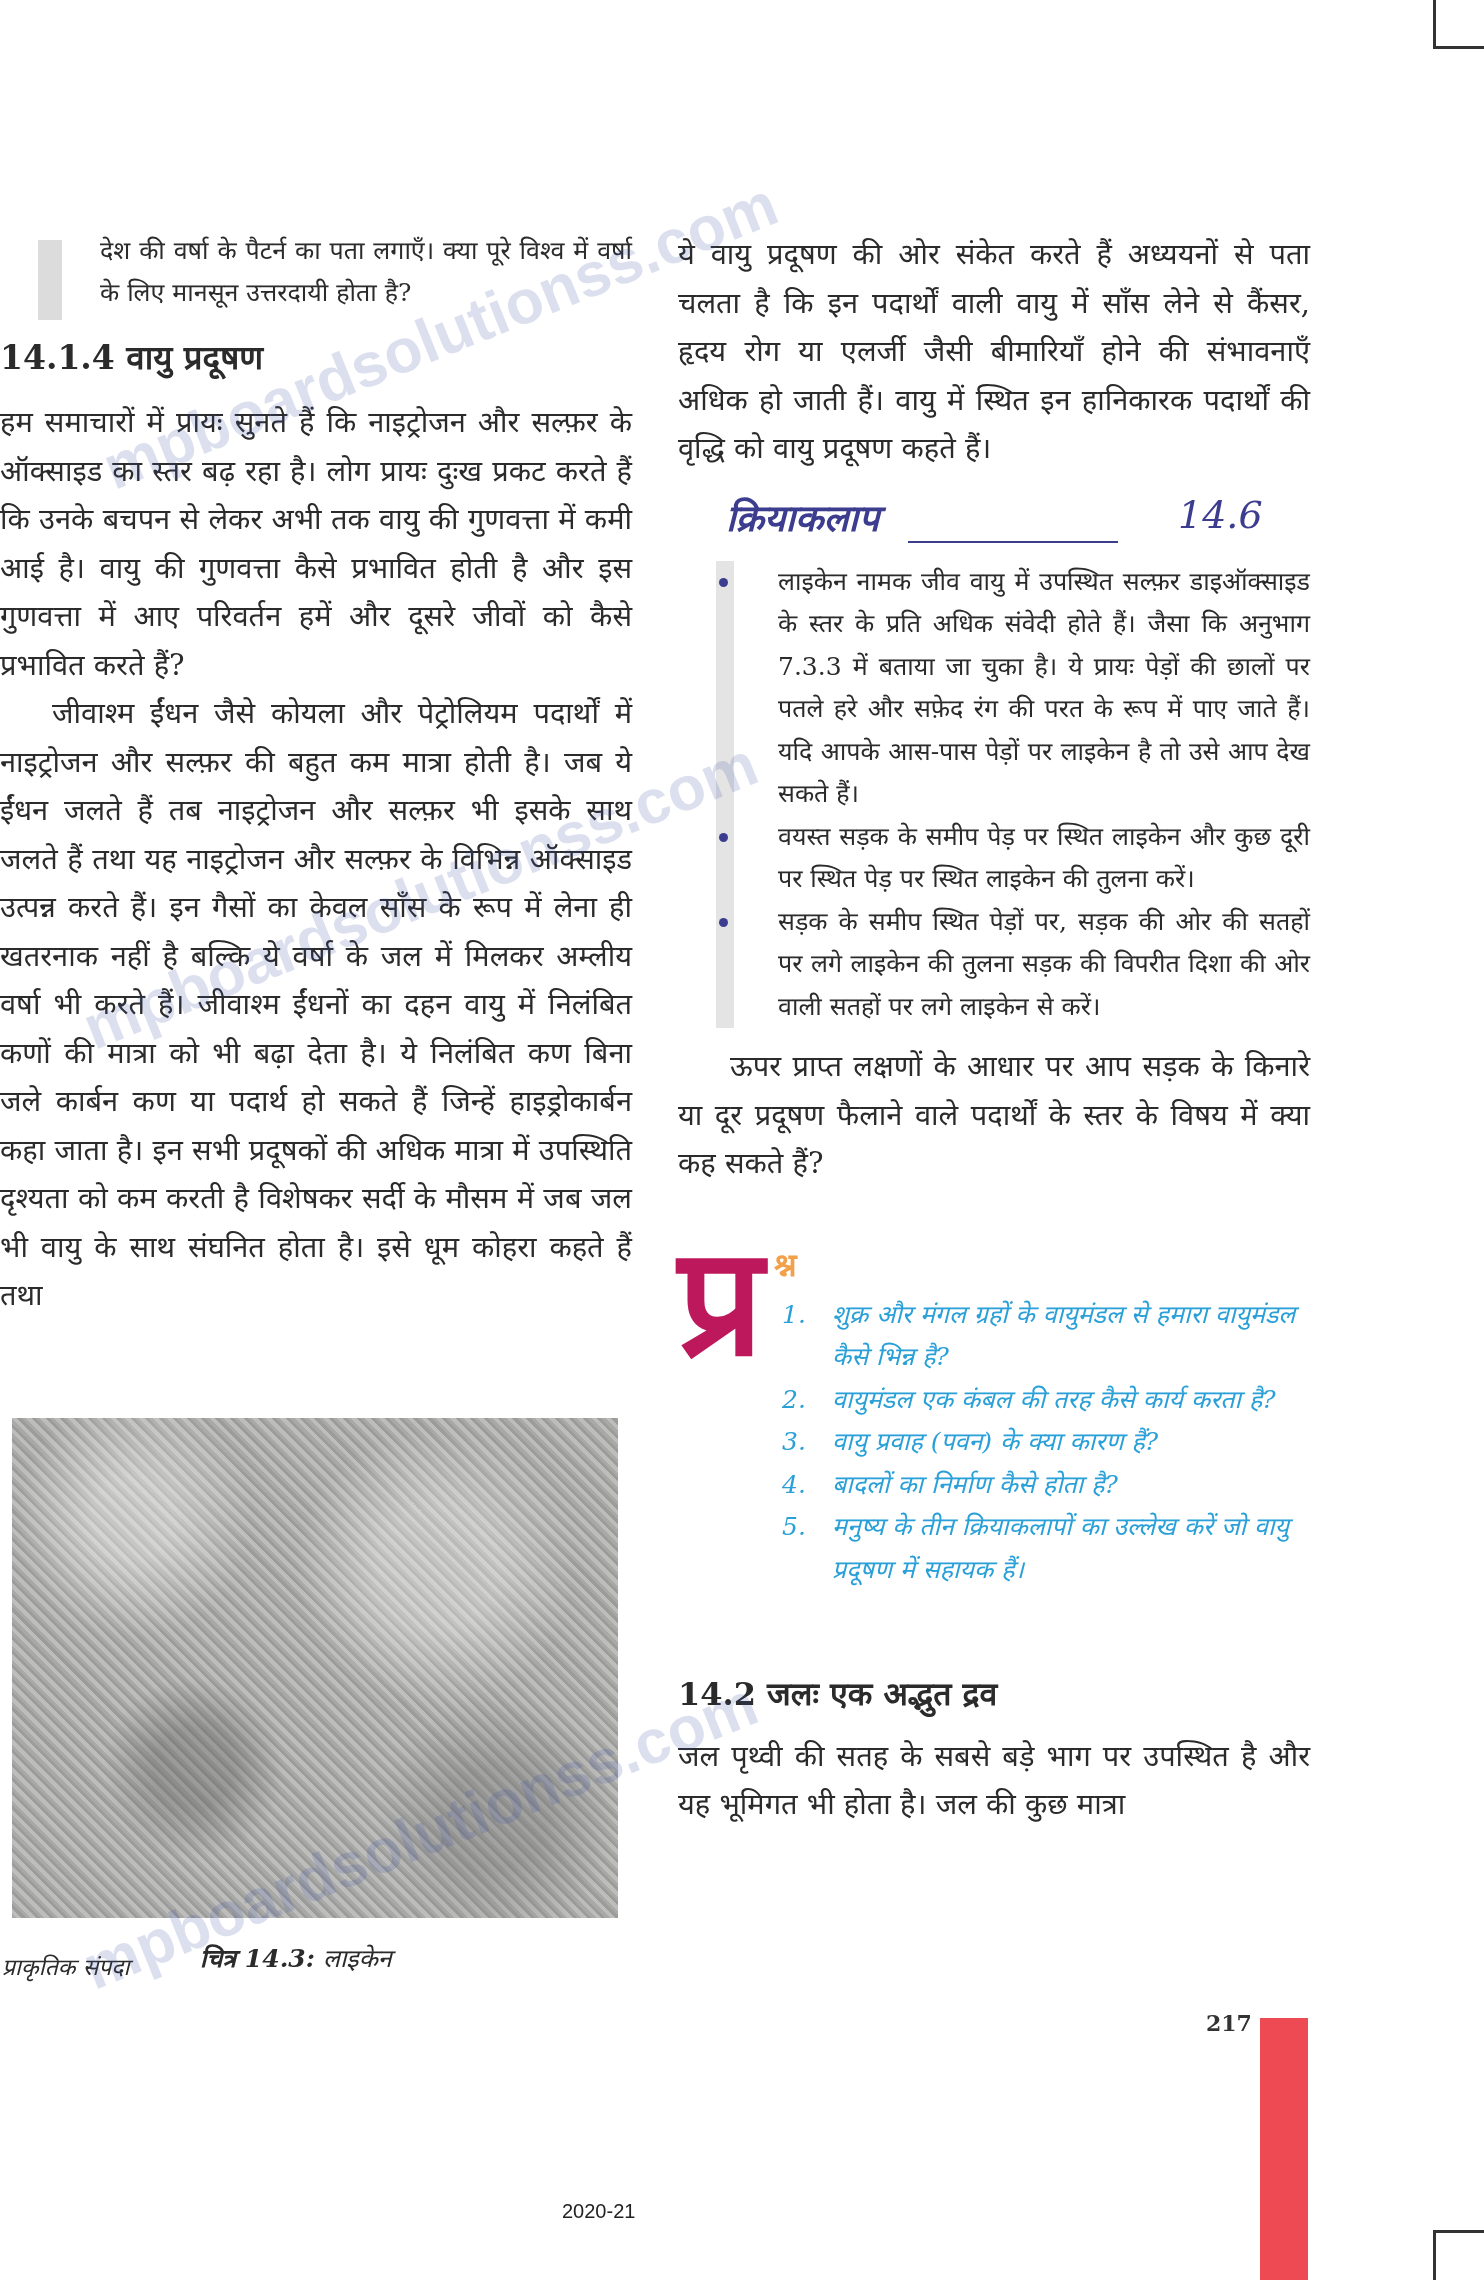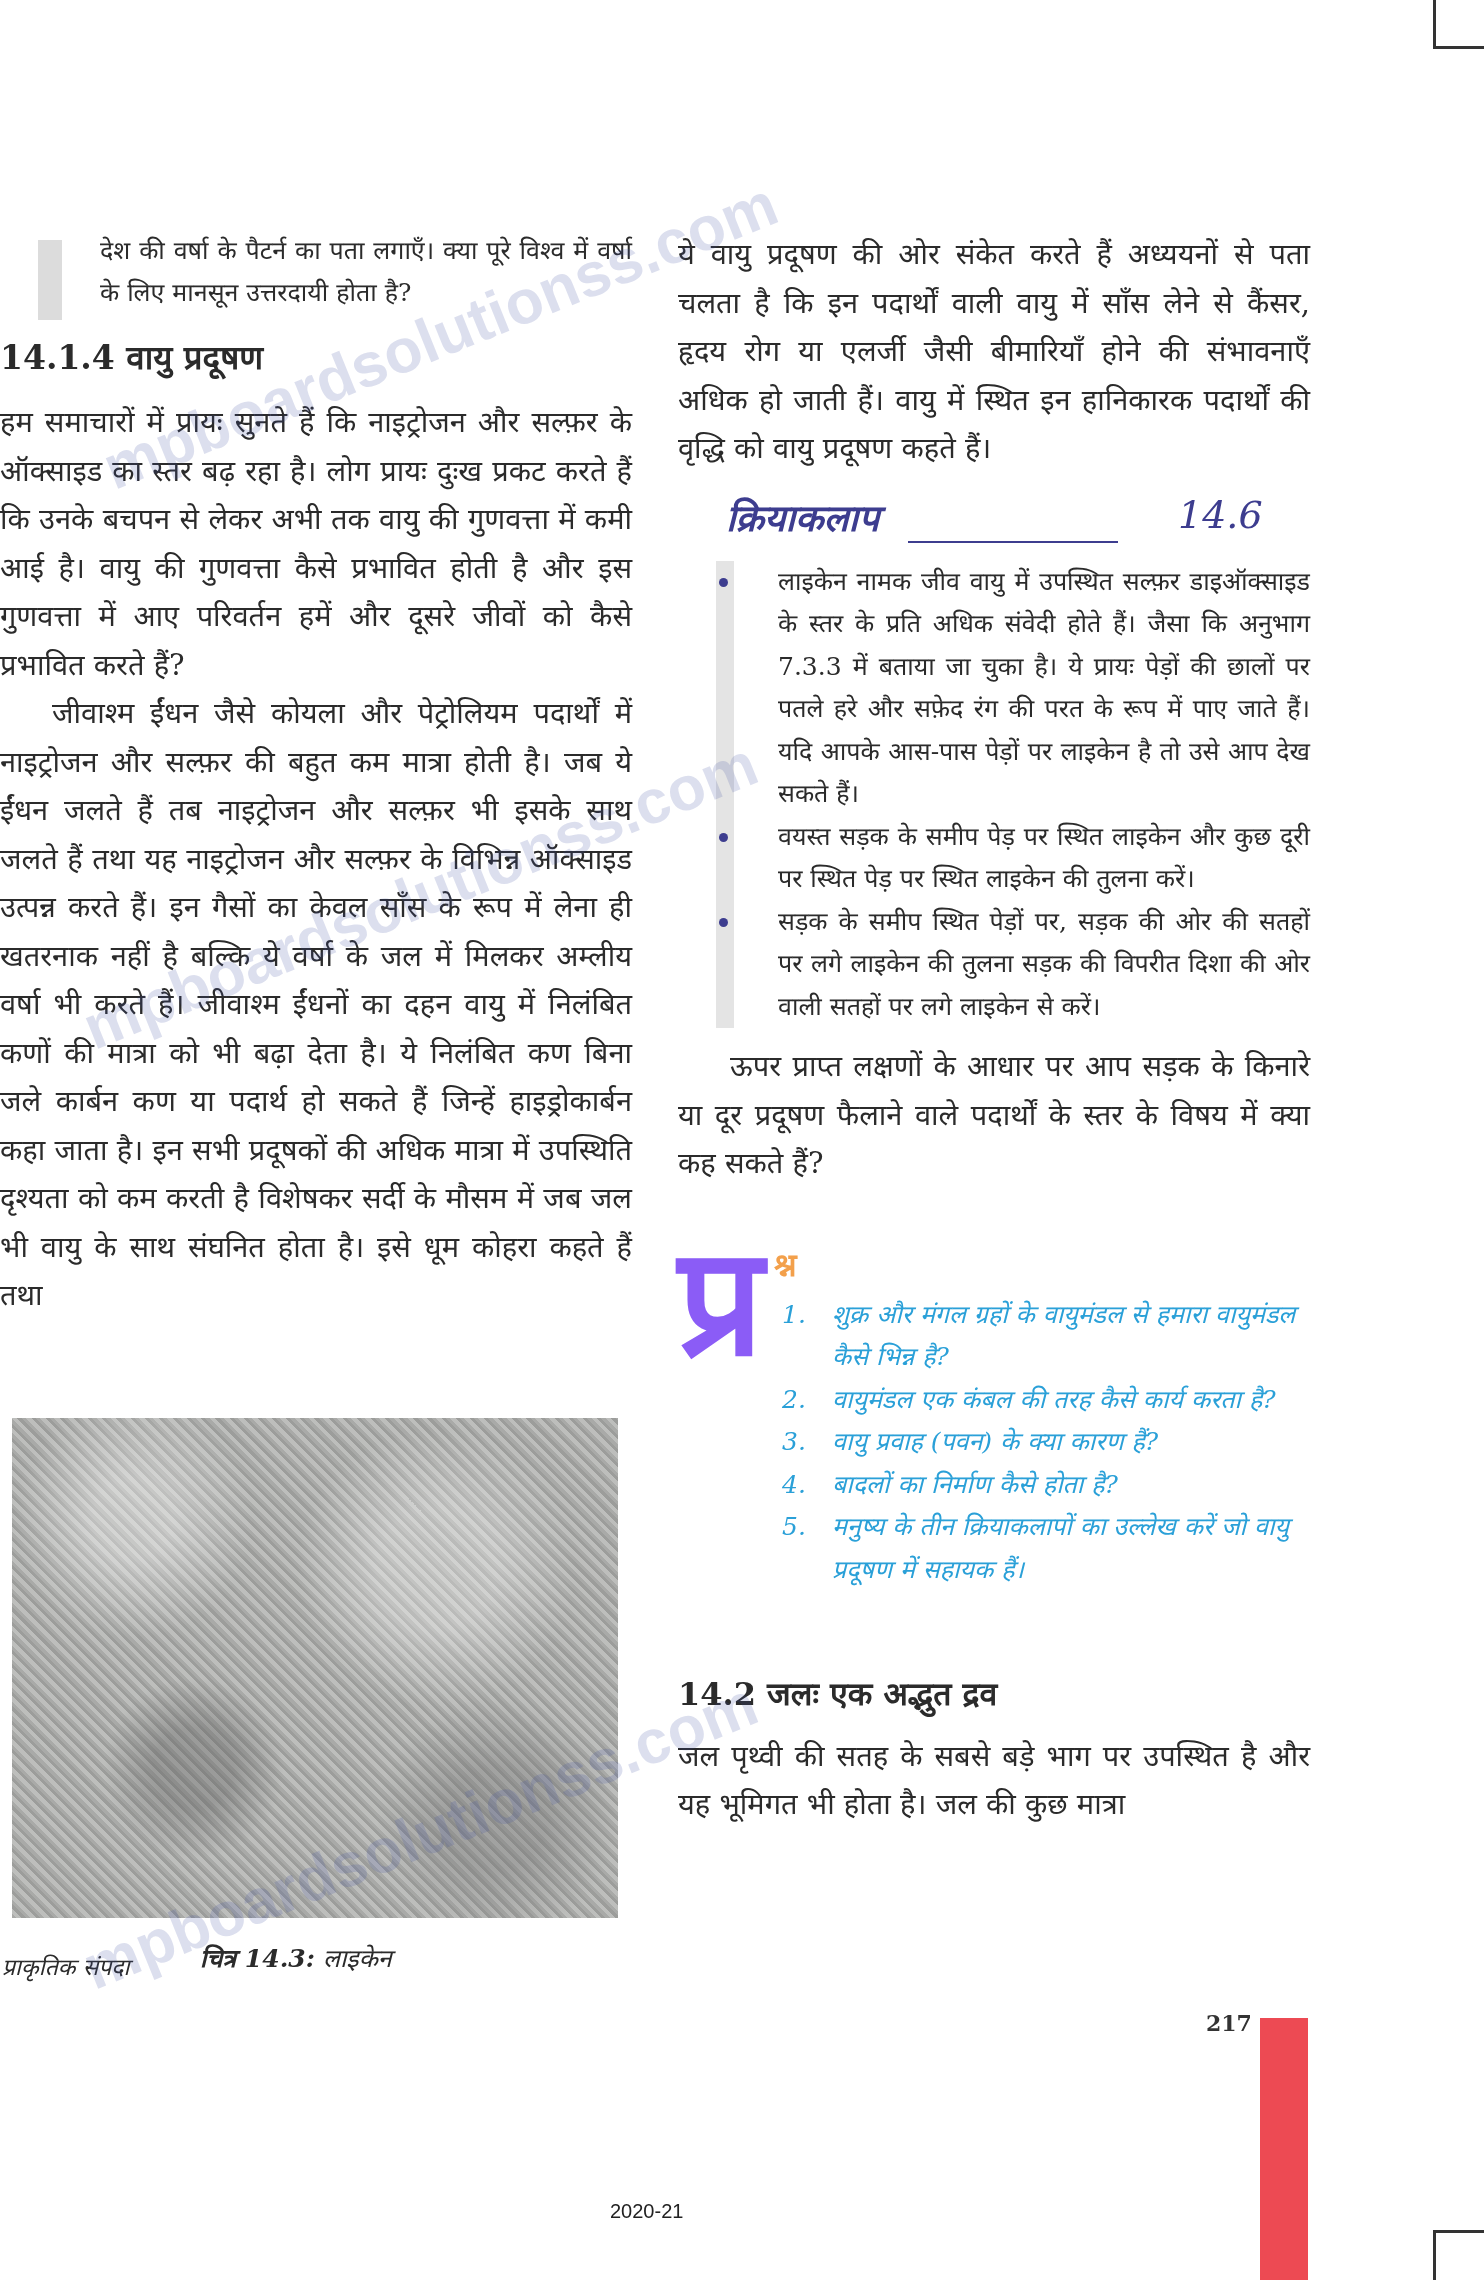--- a/index.html
+++ b/index.html
@@ -32,21 +32,21 @@
     .activity-num { position: absolute; left: 500px; top: 2px; font-size: 38px; color: #3d3d8f; font-style: italic; }
 
     .activity-box { position: relative; padding-left: 100px; margin-top: 4px; }
     .activity-box .vbar { position: absolute; left: 38px; top: 0; width: 18px; bottom: 0; background: #e4e4e4; }
     .bullet-item { position: relative; font-size: 25px; line-height: 42.5px; text-align: justify; margin: 0; }
     .bullet-item .dot { position: absolute; left: -59px; top: 17px; width: 9px; height: 9px; border-radius: 50%; background: #3d3d8f; }
 
     .after-activity { margin-top: 14px; }
 
     .questions { position: relative; margin-top: 46px; height: 420px; }
-    .q-big { position: absolute; left: 0; top: -8px; font-size: 150px; line-height: 150px; color: #8b5cf6; font-weight: bold; }
+    .q-big { position: absolute; left: 0; top: -8px; font-size: 150px; line-height: 150px; color: #be185d; font-weight: bold; }
     .q-small { position: absolute; left: 96px; top: 8px; font-size: 32px; color: #f3a04b; font-weight: bold; }
     .q-list { position: absolute; left: 104px; top: 60px; width: 530px; margin: 0; padding: 0; list-style: none; }
     .q-item { display: flex; font-size: 25px; line-height: 42.5px; color: #2aa0d8; font-style: italic; }
     .q-num { width: 50px; flex: none; }
     .q-text { flex: 1; }
 
     .section-heading-2 { font-size: 32px; font-weight: bold; margin: 16px 0 14px 0; line-height: 48px; }
 
     .figure { position: absolute; left: 12px; top: 1418px; width: 606px; height: 500px;
       background:
@@ -55,21 +55,21 @@
         radial-gradient(circle at 20% 20%, rgba(255,255,255,0.35) 0 40px, transparent 120px),
         radial-gradient(circle at 80% 80%, rgba(110,110,110,0.35) 0 50px, transparent 120px),
         repeating-linear-gradient(45deg, #a9aaa8 0 3px, #bdbebc 3px 7px, #9c9d9b 7px 10px),
         #aeafad; }
     .figure-caption { position: absolute; left: 200px; top: 1940px; font-size: 25px; font-style: italic; }
     .figure-caption b { font-weight: bold; }
 
     .footer-left { position: absolute; left: 2px; top: 1950px; font-size: 23px; font-style: italic; }
     .page-num { position: absolute; left: 1206px; top: 2010px; font-size: 22px; font-weight: bold; color: #333; }
     .red-bar { position: absolute; left: 1260px; top: 2018px; width: 48px; height: 262px; background: #ed4a53; }
-    .year { position: absolute; left: 610px; top: 2200px; font-size: 20px; font-family: "Liberation Sans", sans-serif; color: #222; text-align: right; }
+    .year { position: absolute; left: 562px; top: 2200px; font-size: 20px; font-family: "Liberation Sans", sans-serif; color: #222; text-align: right; }
 
     .watermark { position: absolute; font-family: "Liberation Sans", sans-serif; font-weight: bold; color: rgba(60,80,160,0.18); font-size: 62px; transform: rotate(-22deg); white-space: nowrap; pointer-events: none; }
   </style>
 </head>
 <body>
 
 <div class="crop-mark-top"></div>
 <div class="crop-mark-bottom"></div>
 
 <div class="col col-left">

